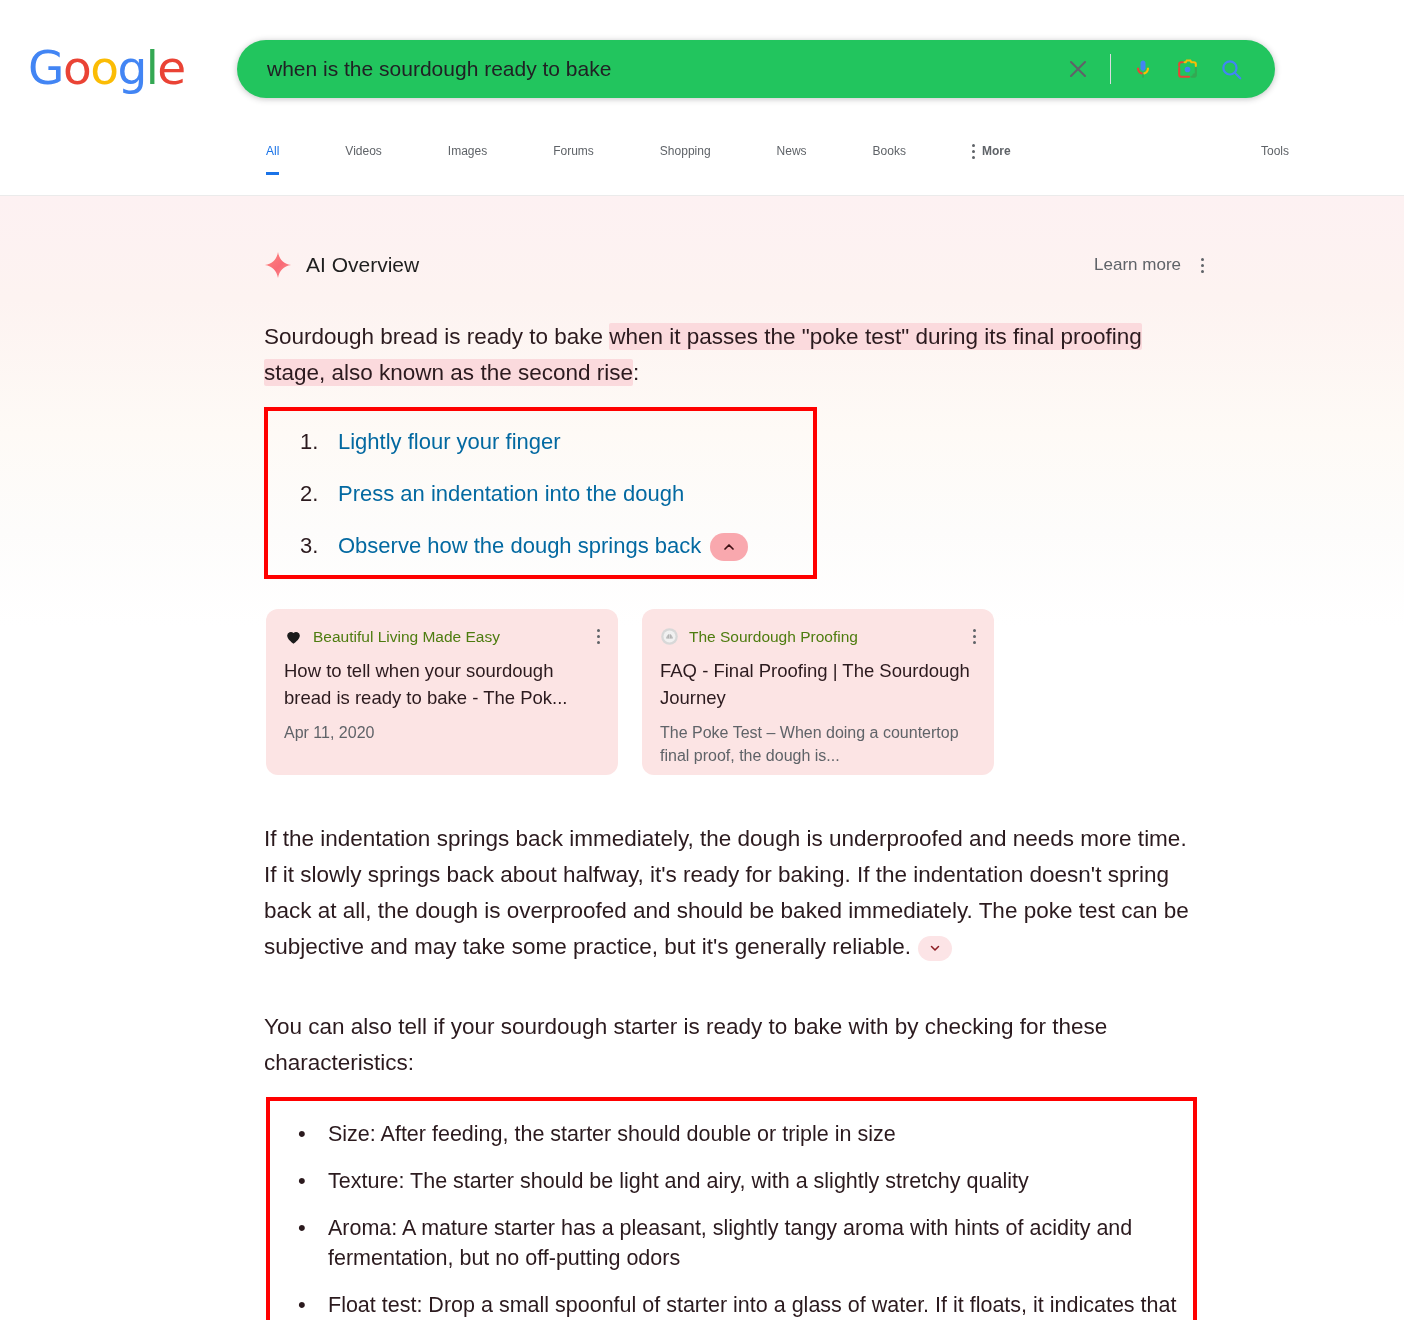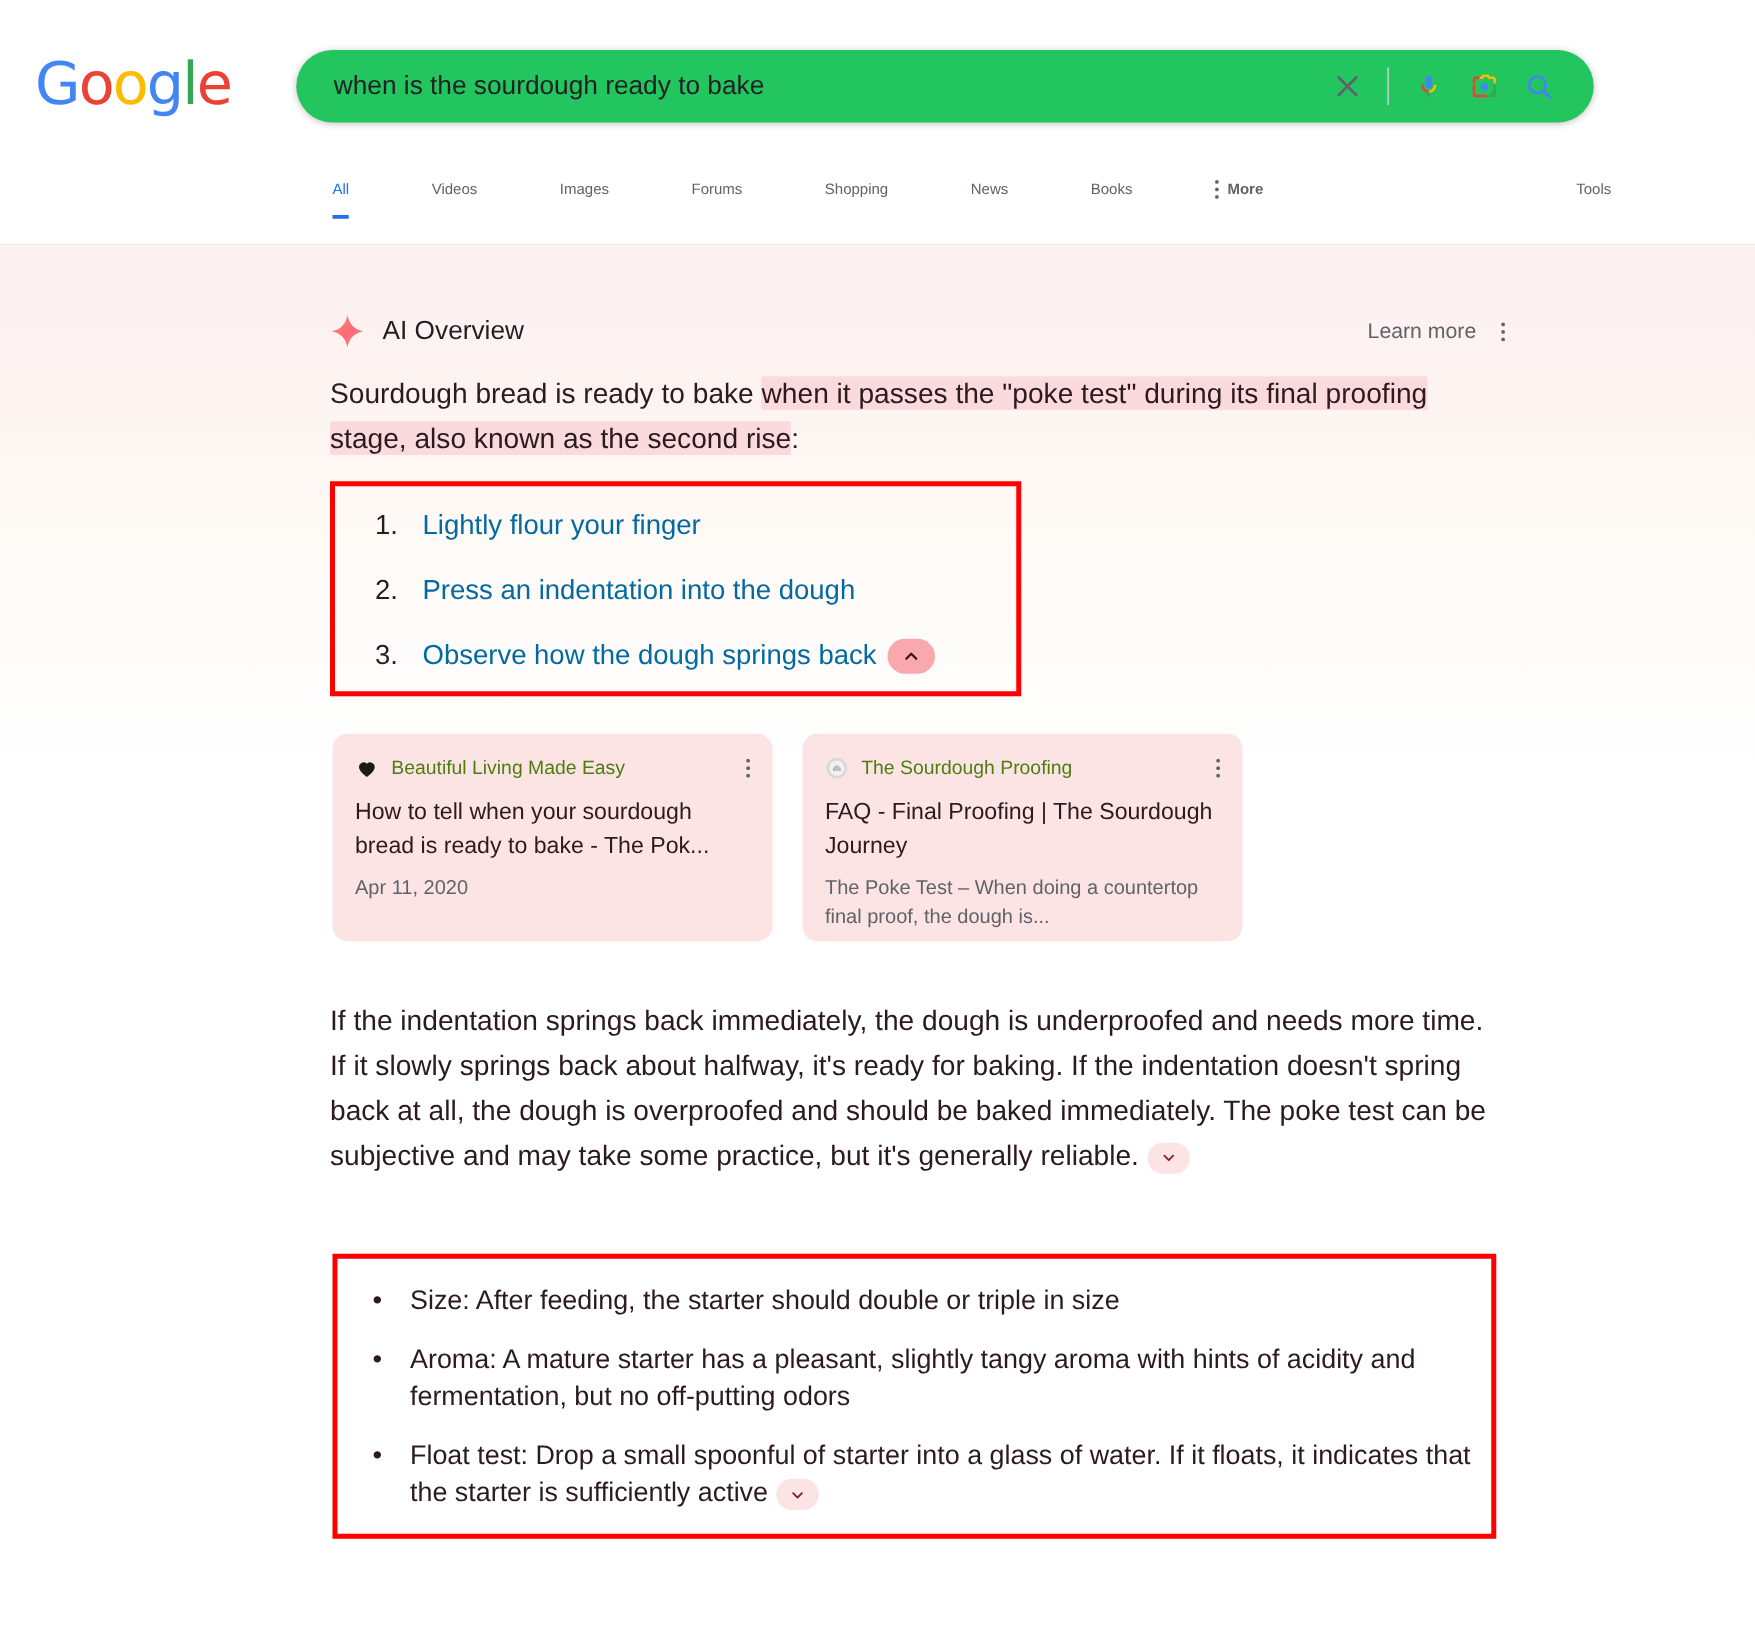--- a/index.html
+++ b/index.html
@@ -126,21 +126,21 @@
     position: relative;
     z-index: 2;
     padding-left: 264px;
     padding-top: 55px;
   }
 
   .ai-head {
     display: flex;
     align-items: center;
     width: 940px;
-    margin-bottom: 18px;
+    margin-bottom: 40px;
   }
   .sparkle { width: 28px; height: 28px; margin-right: 14px; flex: none; }
   .ai-title { font-size: 21px; color: #1f1f1f; }
   .ai-head-right { margin-left: auto; display: flex; align-items: center; gap: 20px; }
   .learn-more { font-size: 17px; color: #5f6368; cursor: pointer; }
 
   .para {
     font-size: 22.5px;
     line-height: 36px;
     color: #2b1a1e;
@@ -402,23 +402,27 @@
   <p class="para">
     <span>If the indentation springs back immediately, the dough is underproofed and needs more time. If it slowly springs back about halfway, it's ready for baking. If the indentation doesn't spring back at all, the dough is overproofed and should be baked immediately. The poke test can be subjective and may take some practice, but it's generally reliable.</span><button class="chev chev-down" aria-label="Show more">
       <svg width="14" height="14" viewBox="0 0 24 24">
           <path d="M6 9.5 L12 15.5 L18 9.5" stroke="#8c1d24" stroke-width="2.6" fill="none" stroke-linecap="round" stroke-linejoin="round"></path>
         </svg>
     </button>
   </p>
 
   <div class="spacer-md"></div>
 
+  <p class="para">
+    <span>You can also tell if your sourdough starter is ready to bake with by checking for these characteristics:</span>
+  </p>
 
   <ul class="ulist annot">
     <li><span>Size: After feeding, the starter should double or triple in size</span></li>
+    <li><span>Texture: The starter should be light and airy, with a slightly stretchy quality</span></li>
     <li><span>Aroma: A mature starter has a pleasant, slightly tangy aroma with hints of acidity and fermentation, but no off-putting odors</span></li>
     <li><span>Float test: Drop a small spoonful of starter into a glass of water. If it floats, it indicates that the starter is sufficiently active</span><button class="chev chev-down" aria-label="Show more">
       <svg width="14" height="14" viewBox="0 0 24 24">
             <path d="M6 9.5 L12 15.5 L18 9.5" stroke="#8c1d24" stroke-width="2.6" fill="none" stroke-linecap="round" stroke-linejoin="round"></path>
           </svg>
     </button></li>
   </ul>
 
 </div>
 

